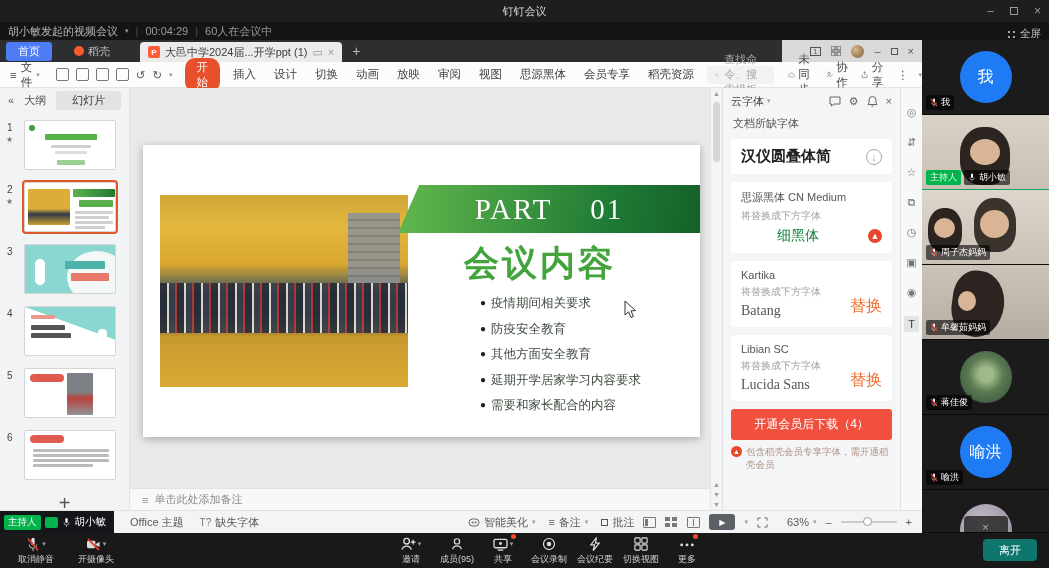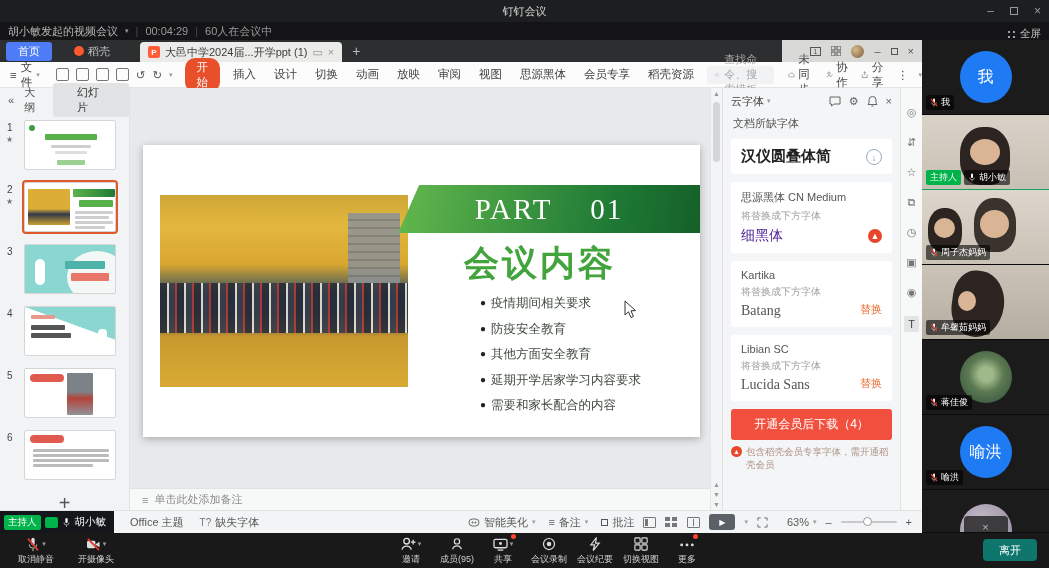--- a/index.html
+++ b/index.html
@@ -45,21 +45,21 @@
   .qic { width:13px; height:13px; border:1px solid #777; border-radius:2px; display:inline-block; }
   .pill-start { background:#e7502b; color:#fff; border-radius:10px; padding:2px 12px; margin:13px 4px; }
   .srchbox { display:flex; align-items:center; gap:5px; background:#f1f2f3; border-radius:3px; height:18px;
     padding:0 8px; color:#a6a6a6; font-size:11px; margin-left:4px; }
   .menu-right { display:flex; align-items:center; gap:10px; margin-left:14px; color:#4c4c4c; }
   .menu-right .it { display:flex; align-items:center; gap:3px; }
 
   
   .thumbpanel { position:absolute; left:0; top:48px; width:130px; bottom:23px; background:#f2f3f4; border-right:1px solid #e2e2e2; }
   .ptabs { height:24px; display:flex; align-items:center; font-size:11px; color:#555; gap:10px; padding-left:8px; }
-  .ptab-active { background:#e2e3e4; border-radius:3px; padding:2px 24px; color:#333; }
+  .ptab-active { background:#e2e3e4; border-radius:3px; padding:2px 16px; color:#333; }
   .thumb-row { position:relative; margin:8px 8px 12px 24px; }
   .tnum { position:absolute; left:-17px; top:2px; font-size:10px; color:#444; }
   .tstar { position:absolute; left:-18px; top:15px; font-size:8px; color:#777; }
   .thumb { width:92px; height:50px; background:#fff; border:1px solid #d5d5d5; border-radius:2px; position:relative; overflow:hidden; }
   .thumb.active { outline:2px solid #e0592a; }
   .bar { position:absolute; border-radius:1px; }
   .addslide { text-align:center; font-size:20px; color:#555; margin-top:2px; }
 
   
   .canvas { position:absolute; left:130px; top:48px; width:580px; height:400px; background:#e8e9ea; }
@@ -91,23 +91,23 @@
   .fontpanel { position:absolute; left:722px; top:48px; width:178px; bottom:23px; background:#f4f5f6; border-left:1px solid #dfe0e1; font-size:11px; }
   .fp-head { display:flex; align-items:center; height:26px; padding:0 8px; color:#444; }
   .fp-head .sp { flex:1; }
   .fp-head .hic { margin-left:8px; color:#666; }
   .fp-link { color:#4a7dd6; padding:2px 10px 6px; font-size:11px; }
   .fp-label { color:#555; padding:2px 10px 8px; }
   .fcard { background:#fff; border-radius:3px; margin:0 8px 8px; padding:8px 10px; position:relative; }
   .fname-big { font-size:15px; font-weight:bold; color:#222; }
   .fname { color:#555; margin-bottom:4px; }
   .fnote { color:#a0a0a0; font-size:10px; margin-bottom:4px; }
-  .frepl { color:#4c1d95; font-size:14px; }
+  .frepl { color:#15803d; font-size:14px;margin-left:36px; }
   .frepl-lat { color:#555; font-size:14px; font-family:"Liberation Serif", serif; }
-  .flink { position:absolute; right:10px; bottom:10px; color:#ee6e33; font-size:11px; }
+  .flink { position:absolute; right:10px; bottom:10px; color:#ee6e33; font-size:16px; }
   .dl-circle { position:absolute; right:10px; top:10px; width:16px; height:16px; border:1px solid #9ab; border-radius:50%;
     color:#89a; font-size:10px; text-align:center; line-height:15px; }
   .fire { position:absolute; right:10px; bottom:10px; width:14px; height:14px; border-radius:50%; background:#e8472b;
     color:#fff; font-size:9px; text-align:center; line-height:14px; }
   .fp-btn { margin:6px 8px 6px; background:#f2503f; color:#fff; text-align:center; border-radius:3px;
     padding:7px 0; font-size:12px; }
   .fp-foot { display:flex; gap:4px; padding:0 8px; color:#b09488; font-size:9.5px; align-items:flex-start; }
   .fire-sm { width:11px; height:11px; border-radius:50%; background:#e8472b; color:#fff; font-size:7px; text-align:center; line-height:11px; flex:none; }
 
   

